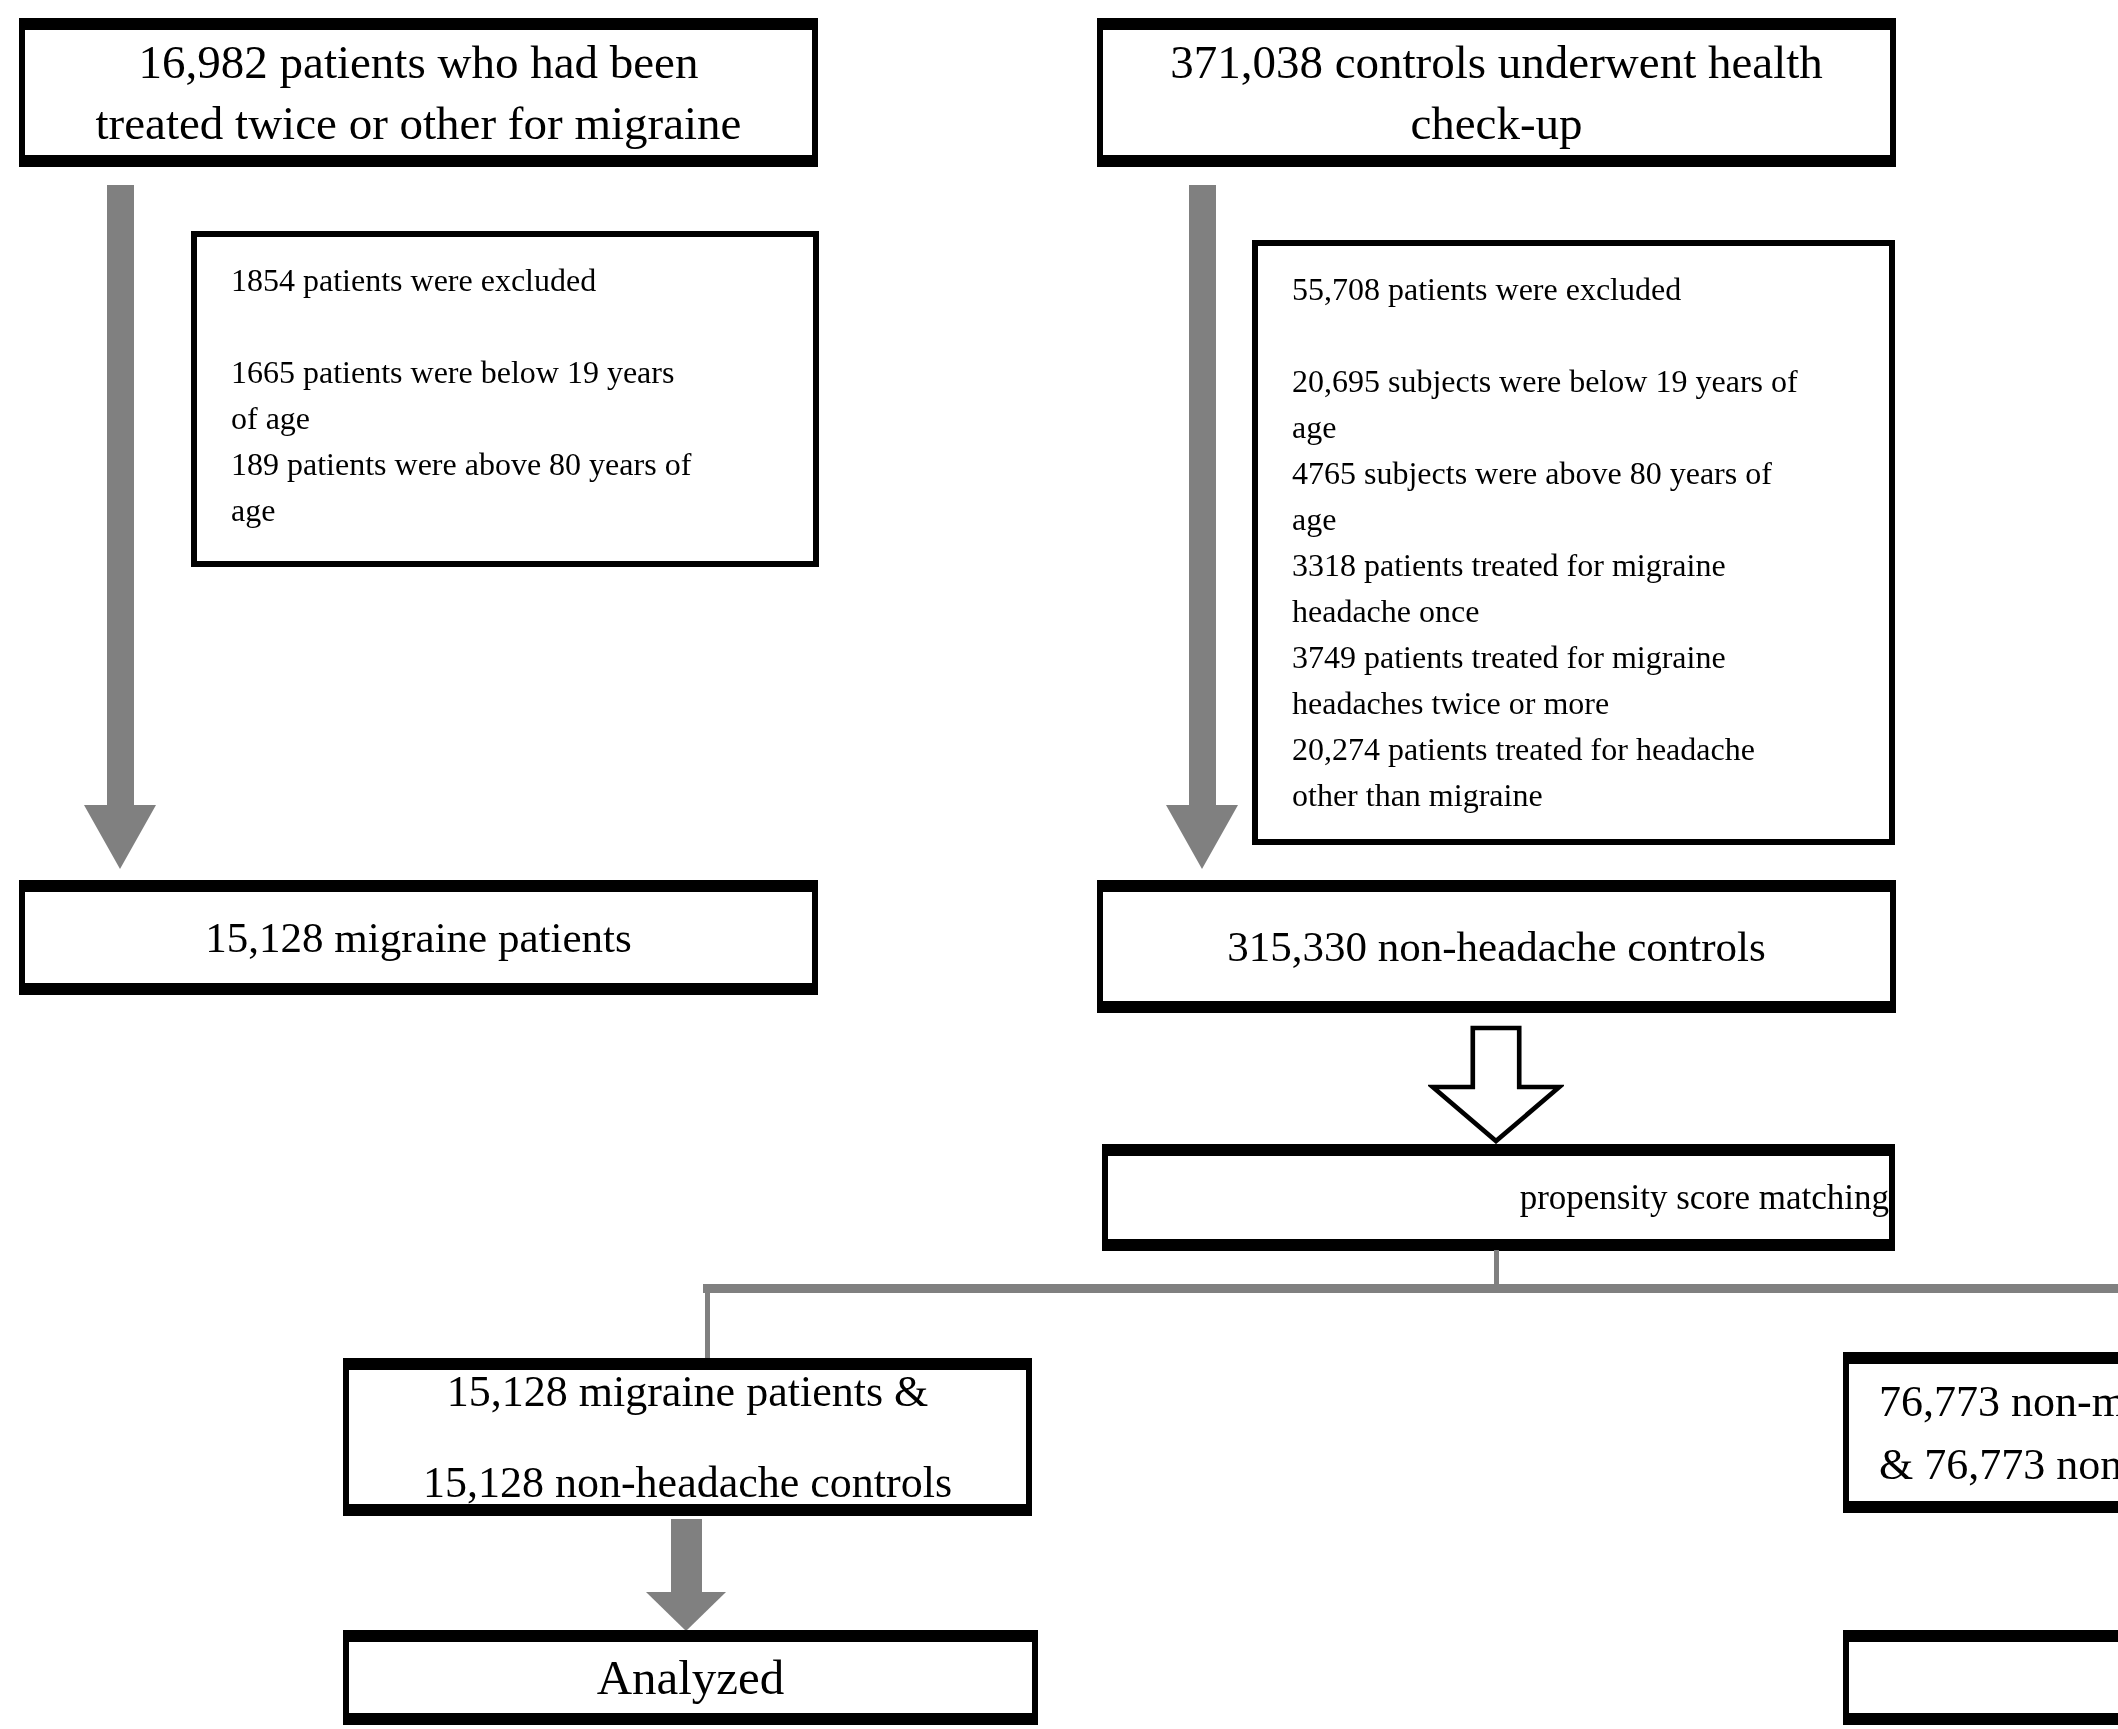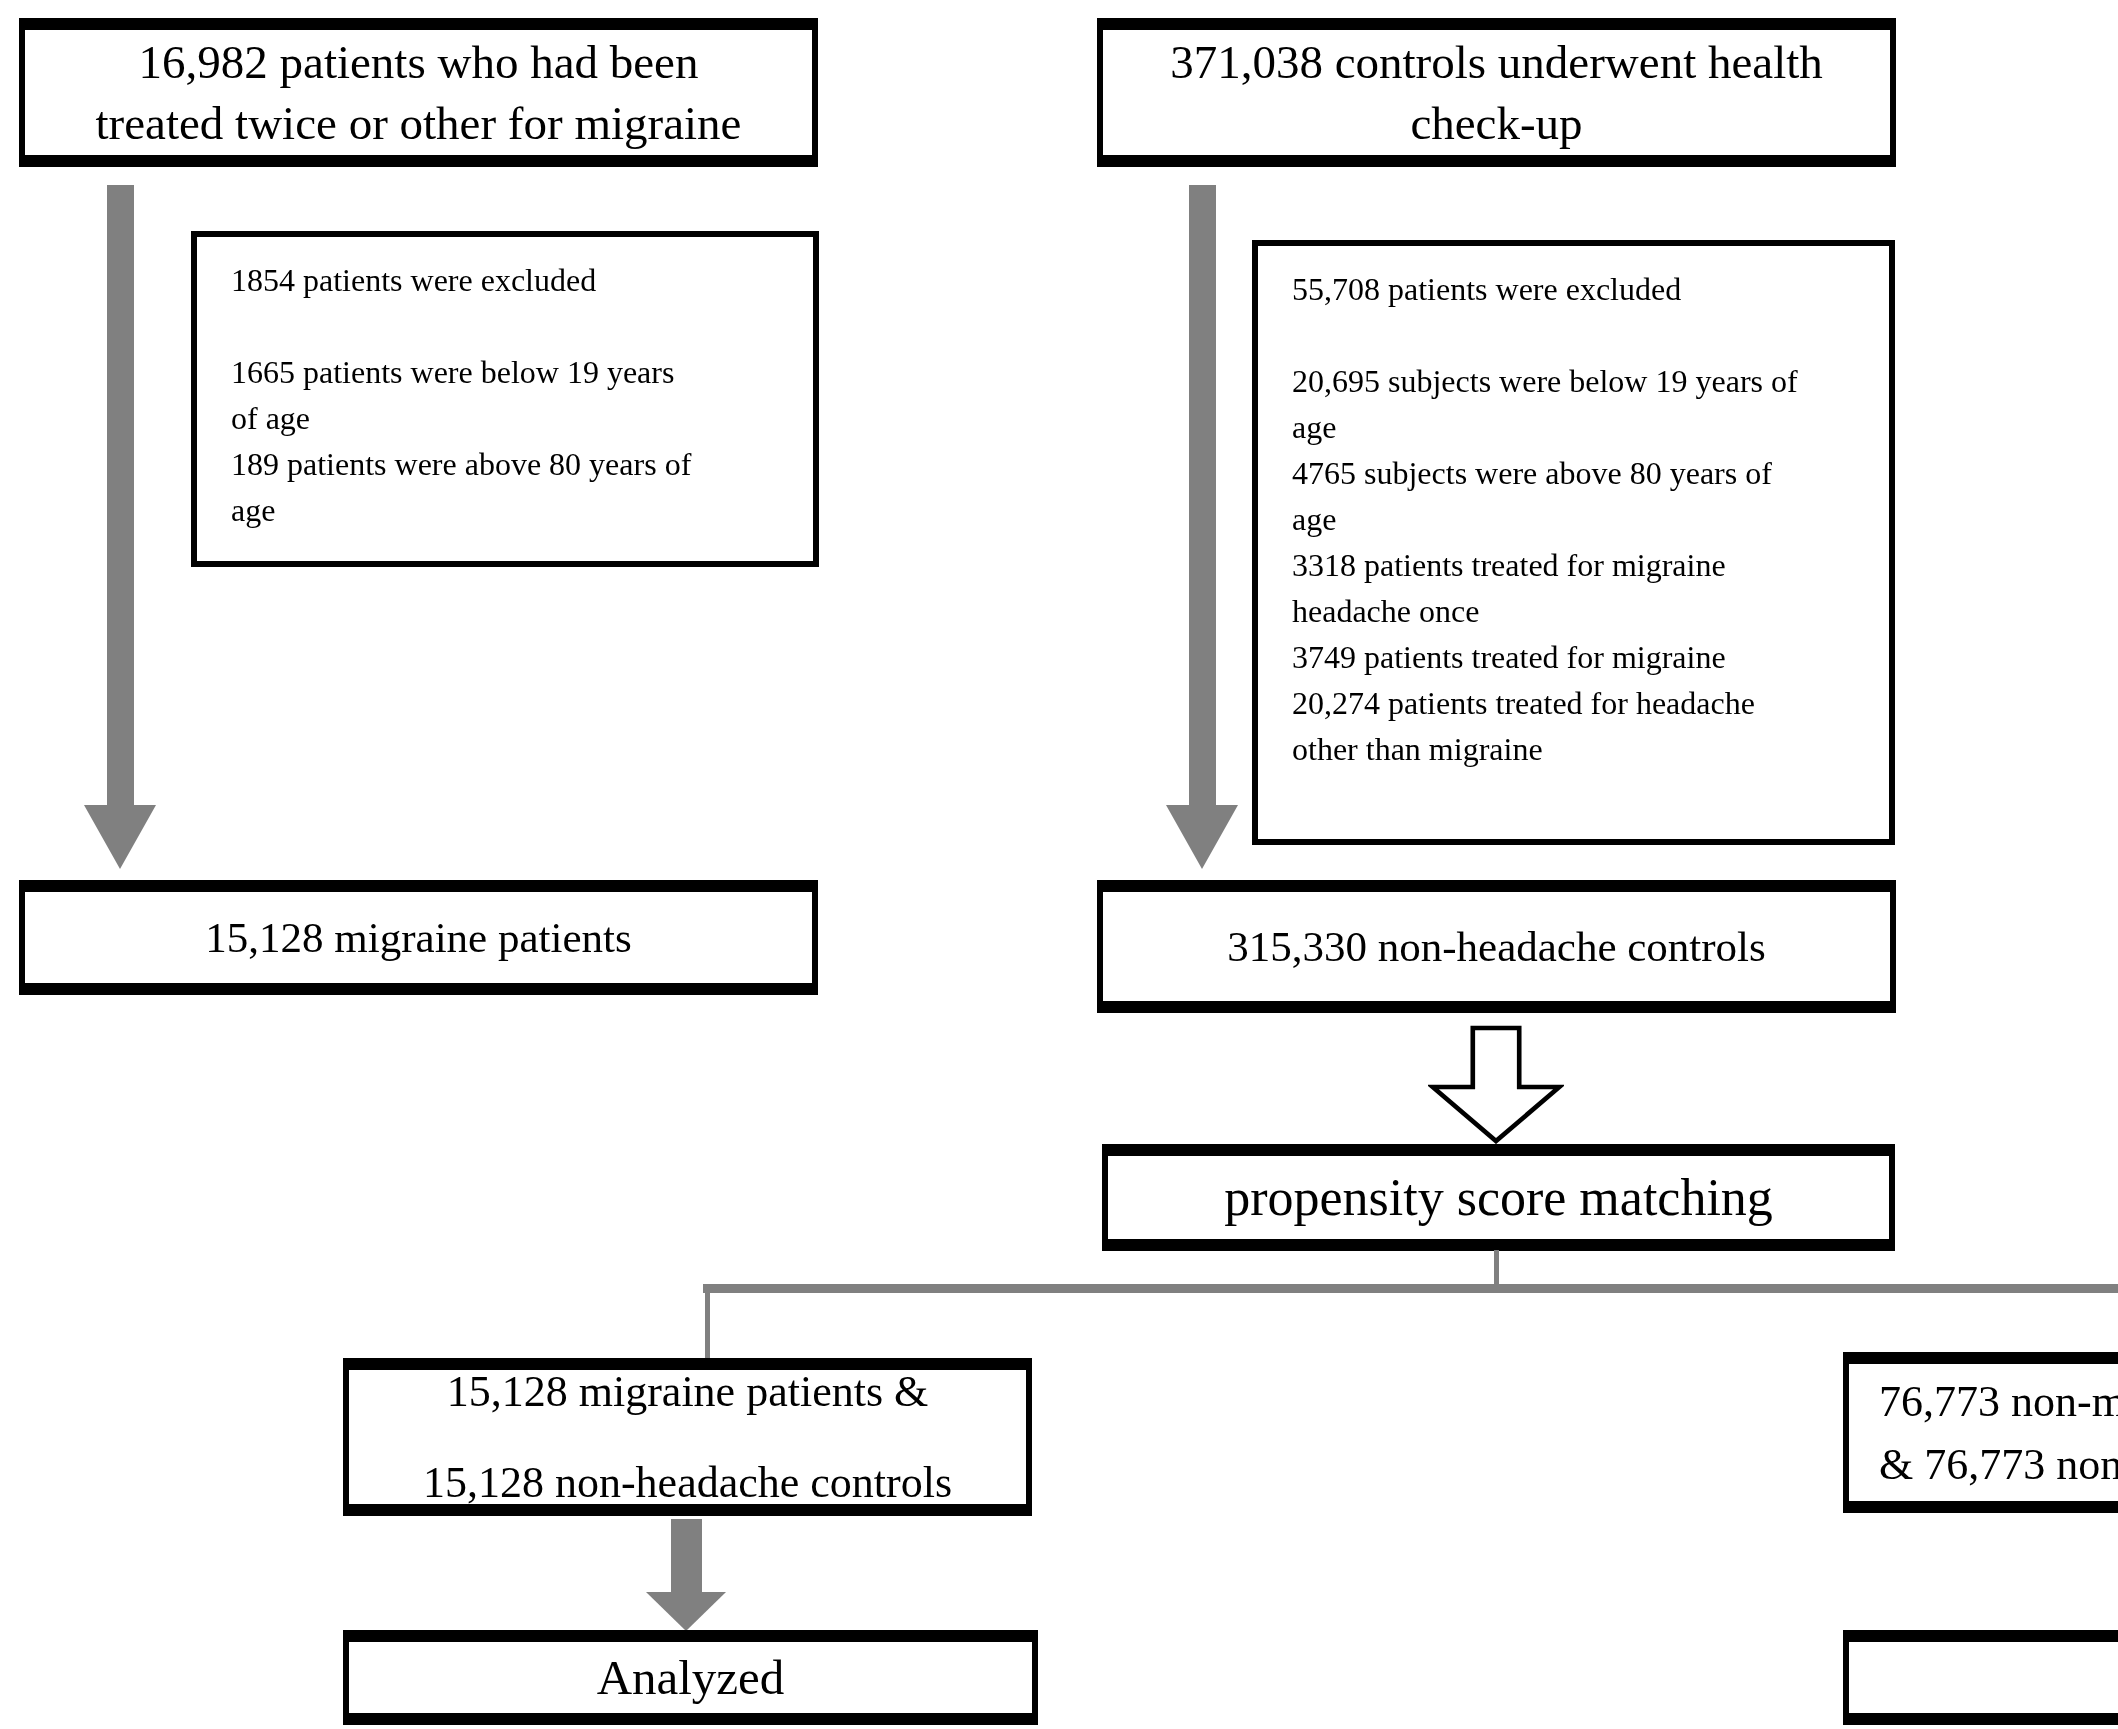--- a/index.html
+++ b/index.html
@@ -29,21 +29,21 @@
     position: absolute;
     box-sizing: border-box;
     background: #ffffff;
     border: 6px solid var(--ink, #000000);
     text-align: left;
     padding: 20.3px 17px 12.7px 34px;
   }
   .src { font-size: 47px; line-height: 61px; }
   .res { font-size: 43px; line-height: 55px; }
   .grp { font-size: 44px; line-height: 63px; }
-  .psm { font-size: 52px; }
+  .psm { font-size: 35px; align-items: flex-end; }
   .ana { font-size: 49px; }
   .exc-lines .line { font-size: 32px; line-height: 46px; min-height: 46px; white-space: nowrap; }
   .lines-center .line { display: block; }
   .grp-left-align { align-items: flex-start; text-align: left; padding-left: 30px; padding-right: 8.5px; }
 
   
   .src1 { left: 19px;   top: 18px; width: 799px; height: 149px; }
   .src2 { left: 1097px; top: 18px; width: 799px; height: 149px; }
 
   
@@ -118,20 +118,21 @@
   <div class="excbox exc2 exc-lines">
       <div class="line">55,708 patients were excluded</div>
       <div class="line"></div>
       <div class="line">20,695 subjects were below 19 years of</div>
       <div class="line">age</div>
       <div class="line">4765 subjects were above 80 years of</div>
       <div class="line">age</div>
       <div class="line">3318 patients treated for migraine</div>
       <div class="line">headache once</div>
       <div class="line">3749 patients treated for migraine</div>
+      <div class="line">headaches twice or more</div>
       <div class="line">20,274 patients treated for headache</div>
       <div class="line">other than migraine</div>
     </div>
 
   <div class="box res res1">
     <span>15,128 migraine patients</span>
   </div>
   <div class="box res res2">
     <span>315,330 non-headache controls</span>
   </div>

